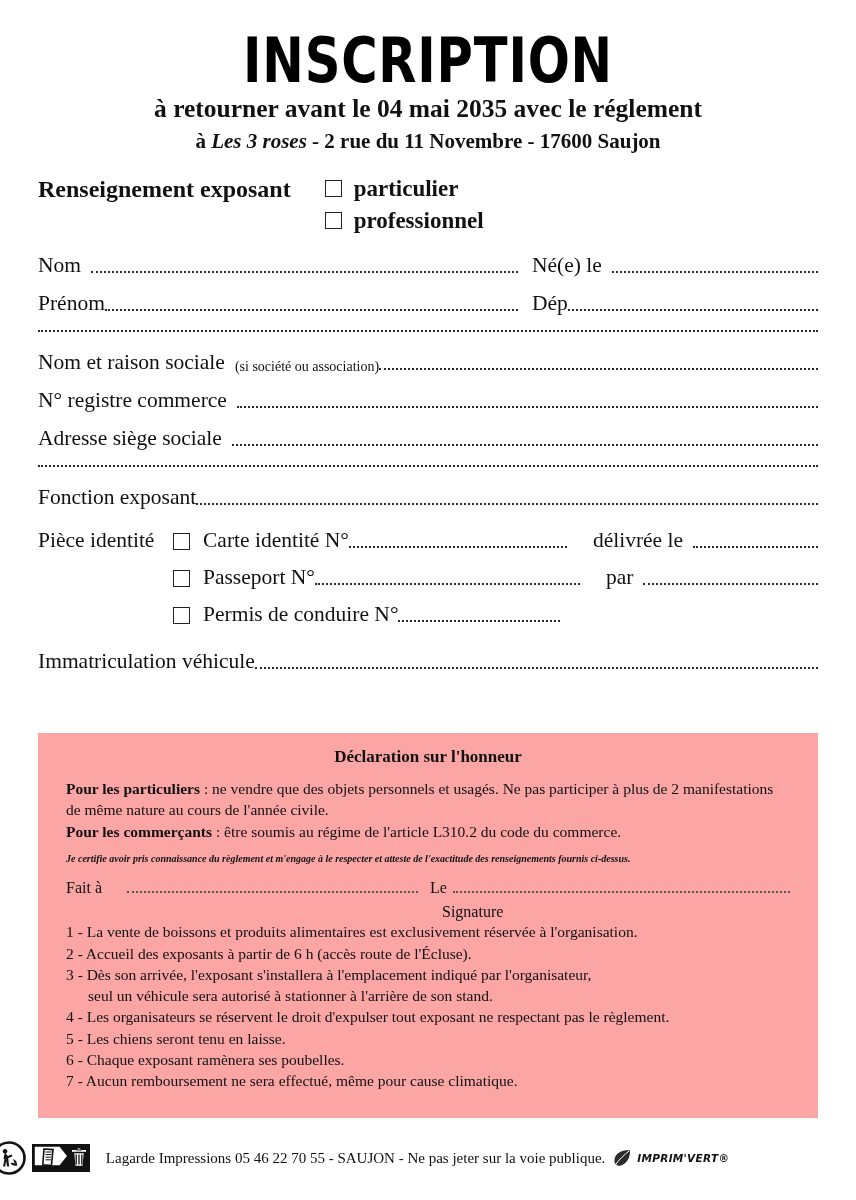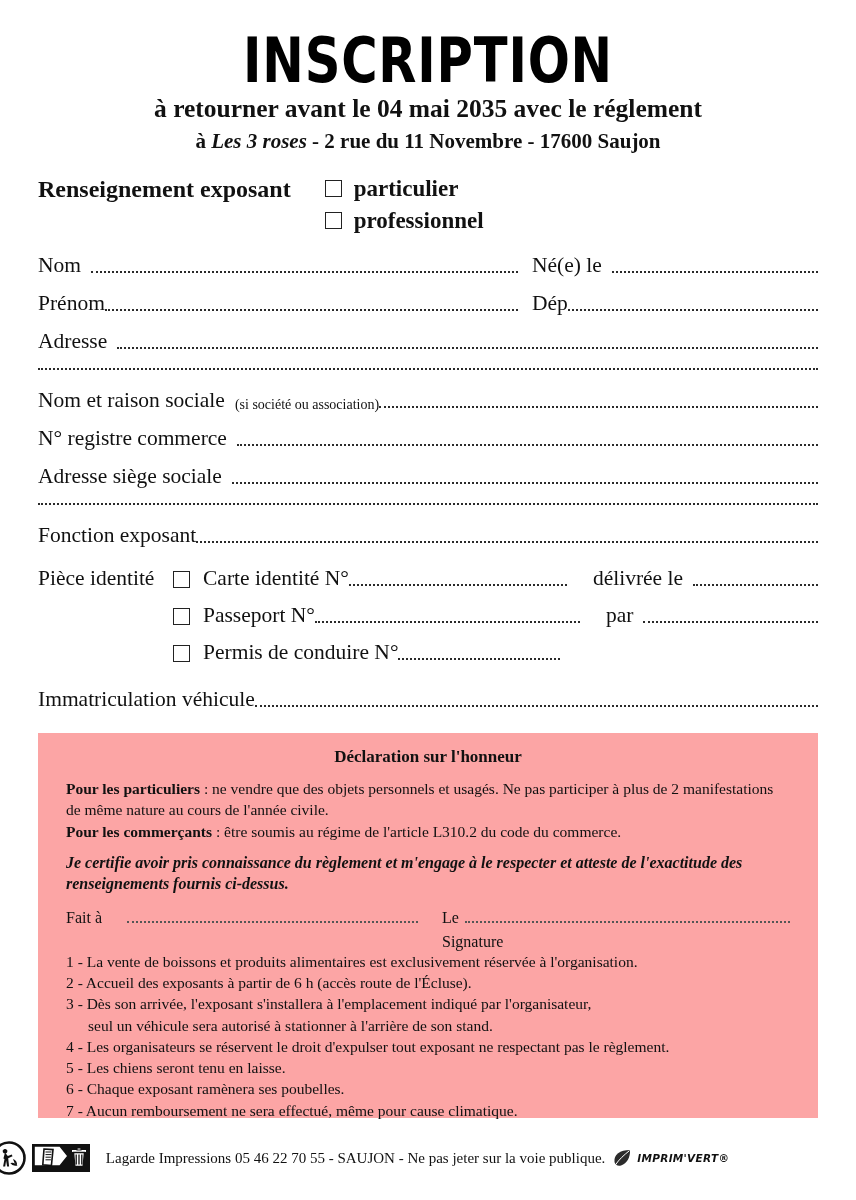--- a/index.html
+++ b/index.html
@@ -94,25 +94,25 @@
   .panel{
     position:absolute;
     left:38px; top:733px;
     width:780px; height:385px;
     background:#fca5a5;
   }
   .panel-inner{ padding:14px 28px 0 28px; }
   .decl-title{ text-align:center; font-size:17px; font-weight:bold; margin-bottom:12px; }
   .decl-p{ font-size:15.5px; line-height:1.33; margin:0 0 2px 0; }
   .decl-p b{ font-weight:bold; }
-  .decl-it{ font-size:16px; font-style:italic; font-weight:bold; line-height:1.35; margin:9px 0 0 0; }
+  .decl-it{ font-size:10px; font-style:italic; font-weight:bold; line-height:1.35; margin:9px 0 0 0; }
 
   .sig-row{ display:flex; align-items:flex-end; margin-top:14px; }
   .sig-left{ display:flex; align-items:flex-end; width:352px; flex:0 0 auto;gap:19px; }
-  .sig-right{ display:flex; align-items:flex-end; flex:1 1 auto; margin-left:24px;justify-content:flex-end; }
+  .sig-right{ display:flex; align-items:flex-end; flex:1 1 auto; margin-left:12px;justify-content:flex-end; }
   .sig-lbl{ font-size:16px; white-space:nowrap; }
   .sig-dots{ flex:1 1 auto; border-bottom:2px dotted #555; height:0; margin-bottom:4px; margin-left:6px; }
   .sig-word{ font-size:16px; margin-top:6px; margin-left:376px; }
 
   .reg-title{ font-size:16px; font-weight:bold; margin-top:16px; margin-bottom:4px; }
   .reg-item{ font-size:15.5px; line-height:1.37; }
   .reg-cont{ font-size:15.5px; line-height:1.37; padding-left:22px; }
 
   
   .footer{
@@ -172,25 +172,20 @@
       <div class="col-left">
         <span class="lbl">Prénom</span>
         <span class="dots"></span>
       </div>
       <div class="col-right">
         <span class="lbl">Dép</span>
         <span class="dots"></span>
       </div>
     </div>
 
-    <div class="full-row">
-      <span class="lbl">Adresse</span>
-      <span class="gap-sm"></span>
-      <span class="dots"></span>
-    </div>
     <div class="cont-row">
       <span class="dots"></span>
     </div>
 
     <div class="full-row">
       <span class="lbl">Nom et raison sociale</span>
       <span class="gap-sm"></span>
       <span class="lbl-sm">(si société ou association)</span>
       <span class="dots"></span>
     </div>

